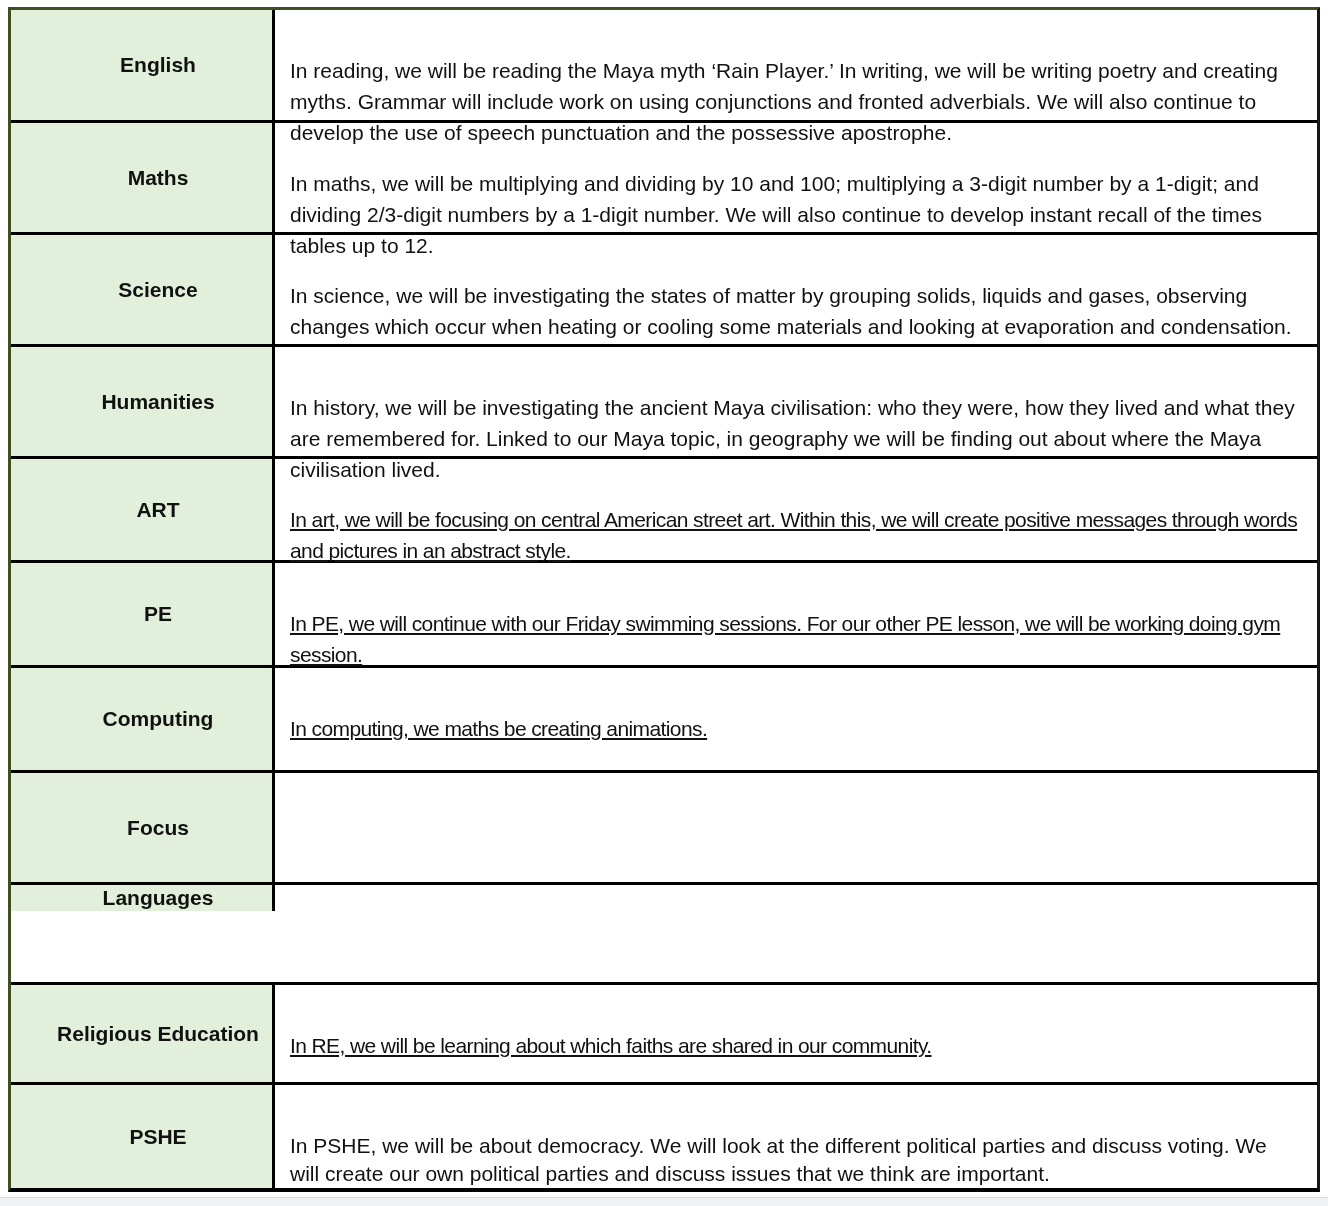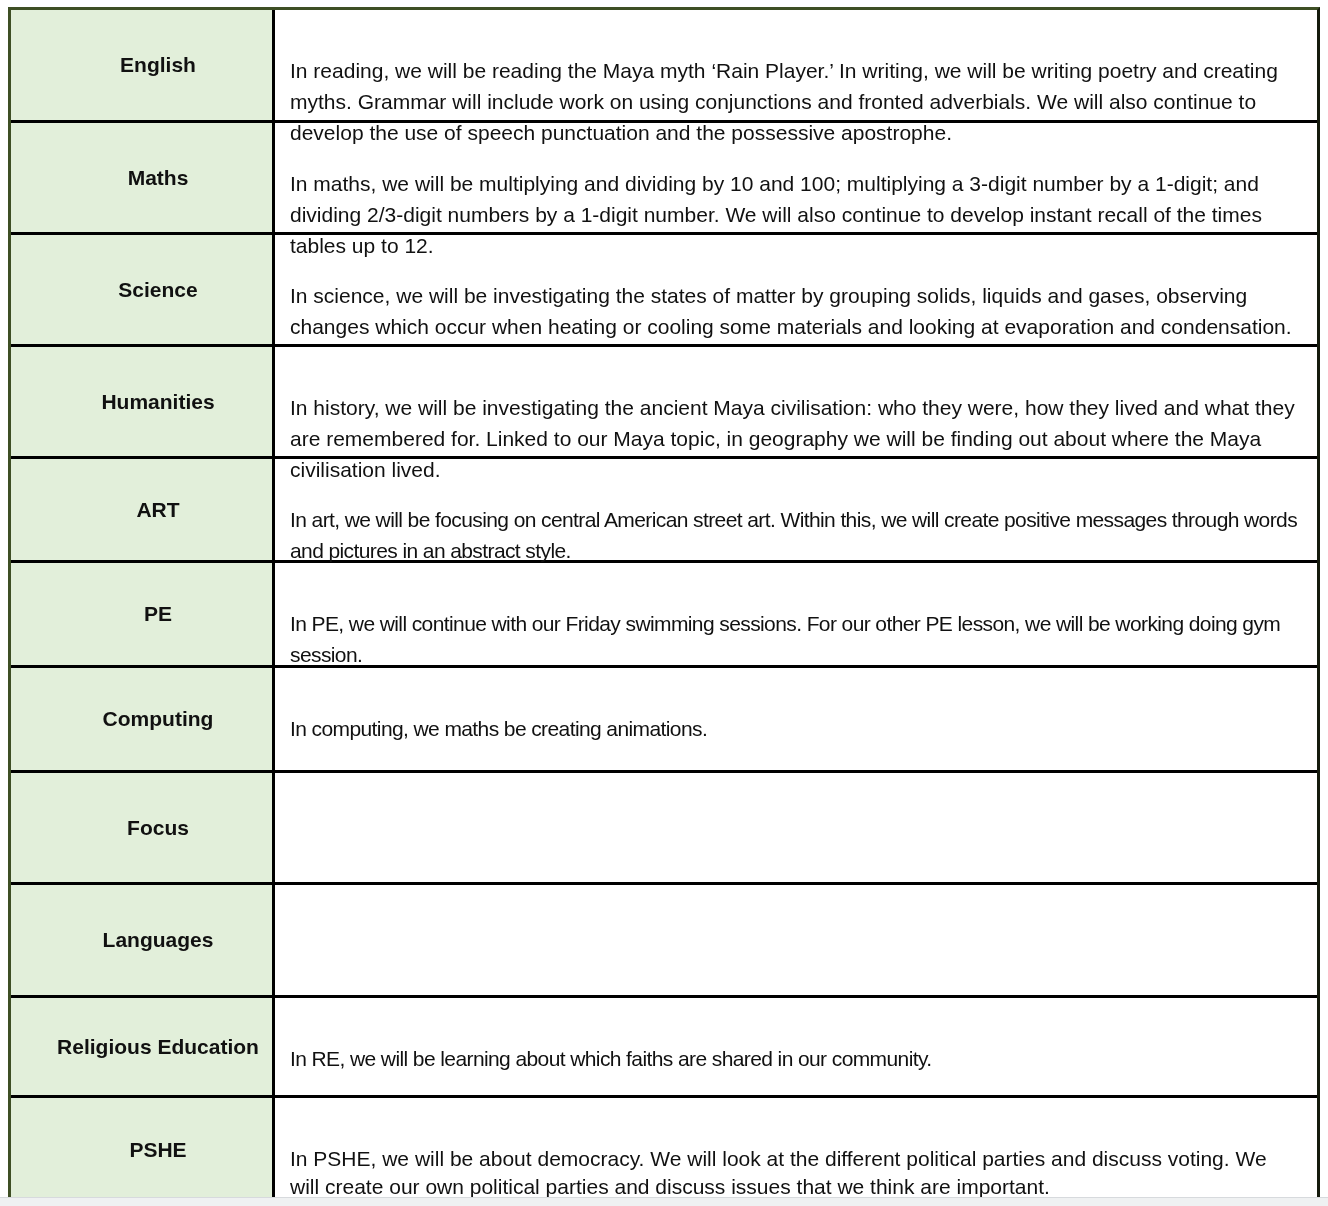--- a/index.html
+++ b/index.html
@@ -44,33 +44,33 @@
     flex: 1;
     background: #ffffff;
     padding: 9px 18px 0 15px;
     font-size: 21px;
     line-height: 31px;
     white-space: pre-line;
     margin-top: 36px;
   }
 
   
-  .row.condensed .desc-cell { letter-spacing: -0.6px; }
+  .row.condensed .desc-cell { letter-spacing: -0.6px; text-decoration: underline; }
   .row.plain .desc-cell { font-size: 21px; line-height: 28px; letter-spacing: 0; padding-top: 11px; }
 
   
   .r0 { height: 113px; }
   .r1 { height: 112px; }
   .r2 { height: 112px; }
   .r3 { height: 112px; }
   .r4 { height: 104px; }
   .r5 { height: 105px; }
   .r6 { height: 105px; }
   .r7 { height: 112px; }
-  .r8 { height: 113px; }
+  .r8 { height: 100px; flex-direction: column; }
   .r9 { height: 100px; }
   .r10 { height: 103px; }
 
   .bottom-bar {
     position: absolute;
     left: 0; bottom: 0;
     width: 1328px; height: 9px;
     background: #eff1f2;
     border-top: 1px solid #d7dadd;
   }

